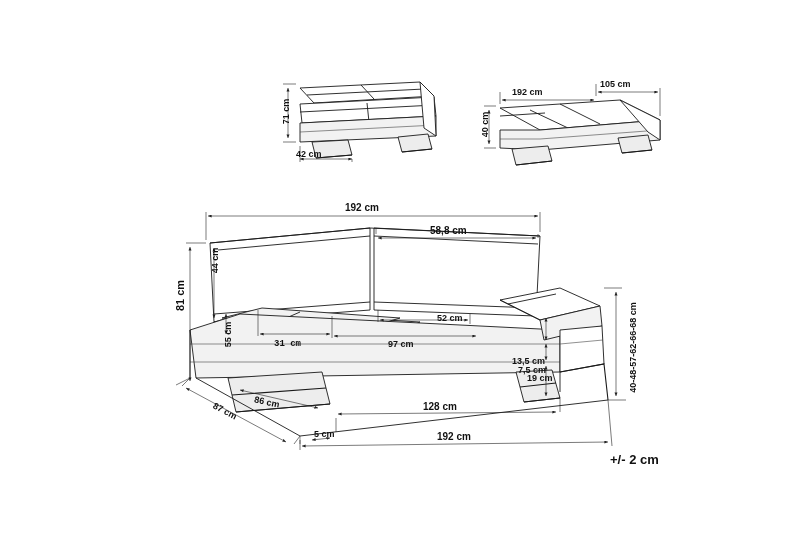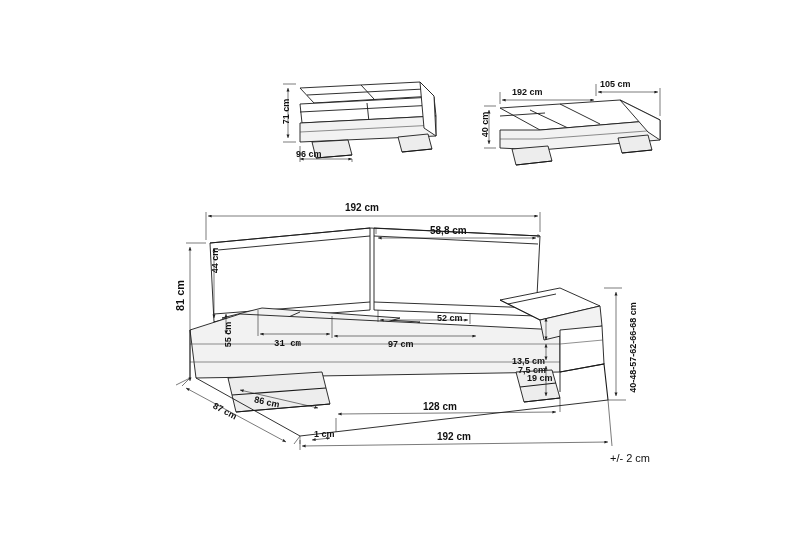--- a/index.html
+++ b/index.html
@@ -41,22 +41,22 @@
   .ln   { stroke: #1a1a1a; stroke-width: 0.9; fill: none; }
   .ln2  { stroke: #1a1a1a; stroke-width: 1.1; fill: none; }
   .thin { stroke: #444444; stroke-width: 0.6; fill: none; }
   .ext  { stroke: #222222; stroke-width: 0.6; fill: none; }
   .fillb{ fill: #ffffff; stroke: #1a1a1a; stroke-width: 0.9; }
   .fillg{ fill: #f2f2f2; stroke: #1a1a1a; stroke-width: 0.9; }
   .fillleg { fill: #ededed; stroke: #1a1a1a; stroke-width: 0.9; }
   .arrowhead { fill: #222222; }
   .tol {
     position: absolute;
-    font-size: 11px;
-    font-weight: normal;
+    font-size: 13px;
+    font-weight: bold;
     color: #111111;
   }
 </style>
 </head>
 <body>
 
 <div id="page">
 
   <svg class="layer" viewBox="0 0 800 533">
     <defs>
@@ -217,39 +217,39 @@
       <path class="ext" d="M560,398 L560,412"></path>
       <line x1="338" y1="414" x2="556" y2="412" class="ext" marker-start="url(#ahs)" marker-end="url(#ah)"></line>
 
       <path class="ext" d="M300,440 L300,450"></path>
       <path class="ext" d="M608,400 L612,446"></path>
       <line x1="302" y1="446" x2="608" y2="442" class="ext" marker-start="url(#ahs)" marker-end="url(#ah)"></line>
     </g>
   </svg>
 
   <div class="dim small vert" style="left:274px; top:107px;">71 cm</div>
-  <div class="dim small" style="left:296px; top:150px;">96 cm</div>
+  <div class="dim small" style="left:296px; top:150px;">42 cm</div>
 
   <div class="dim small vert" style="left:473px; top:120px;">40 cm</div>
   <div class="dim small" style="left:512px; top:88px;">192 cm</div>
   <div class="dim small" style="left:600px; top:80px;">105 cm</div>
 
   <div class="dim med" style="left:345px; top:203px;">192 cm</div>
   <div class="dim med" style="left:430px; top:226px;">58,8 cm</div>
   <div class="dim small vert" style="left:203px; top:256px;">44 cm</div>
   <div class="dim big vert" style="left:165px; top:290px;">81 cm</div>
   <div class="dim small vert" style="left:216px; top:330px;">55 cm</div>
   <div class="dim small" style="left:274px; top:340px;font-family:Liberation Mono, monospace;">31 cm</div>
   <div class="dim small" style="left:388px; top:340px;text-align:center;">97 cm</div>
   <div class="dim small" style="left:401px; top:314px;padding-left:36px;">52 cm</div>
   <div class="dim small" style="left:512px; top:324px;margin-top:33px;">13,5 cm</div>
   <div class="dim small" style="left:518px; top:347px;margin-top:19px;">7,5 cm</div>
   <div class="dim small" style="left:527px; top:374px;">19 cm</div>
   <div class="dim small vert" style="left:573px; top:343px; width:120px; text-align:center;">40-48-57-62-66-68 cm</div>
   <div class="dim small" style="left:212px; top:407px; transform:rotate(28deg);">87 cm</div>
   <div class="dim small" style="left:254px; top:398px; transform:rotate(12deg);">86 cm</div>
-  <div class="dim small" style="left:314px; top:430px;">1 cm</div>
+  <div class="dim small" style="left:314px; top:430px;">5 cm</div>
   <div class="dim med" style="left:423px; top:402px;">128 cm</div>
   <div class="dim med" style="left:437px; top:432px;">192 cm</div>
 
   <div class="tol" style="left:610px; top:452px;">+/- 2 cm</div>
 
 </div>
 
 </body></html>

